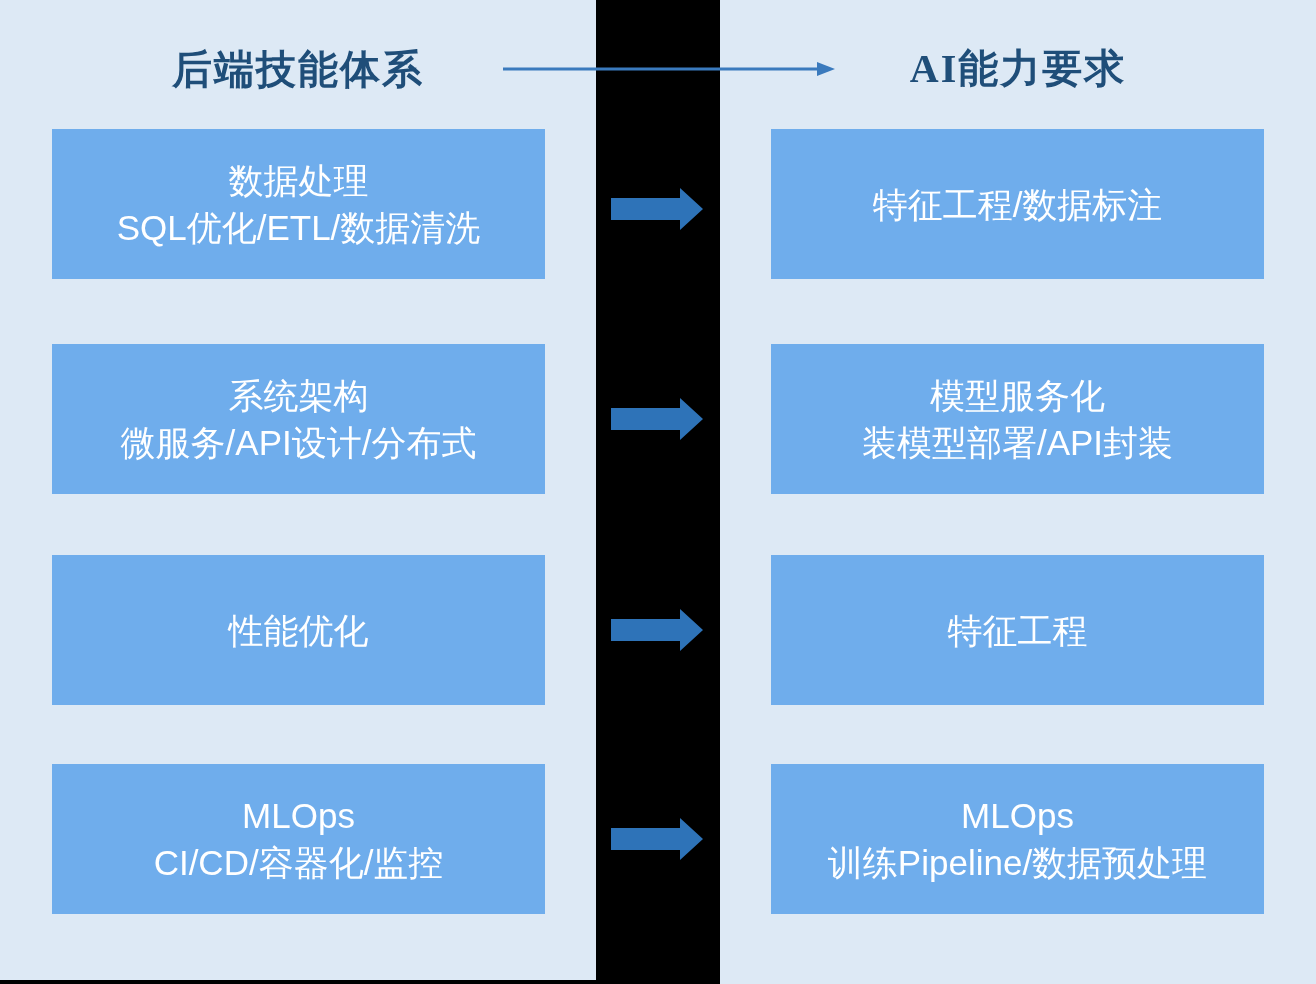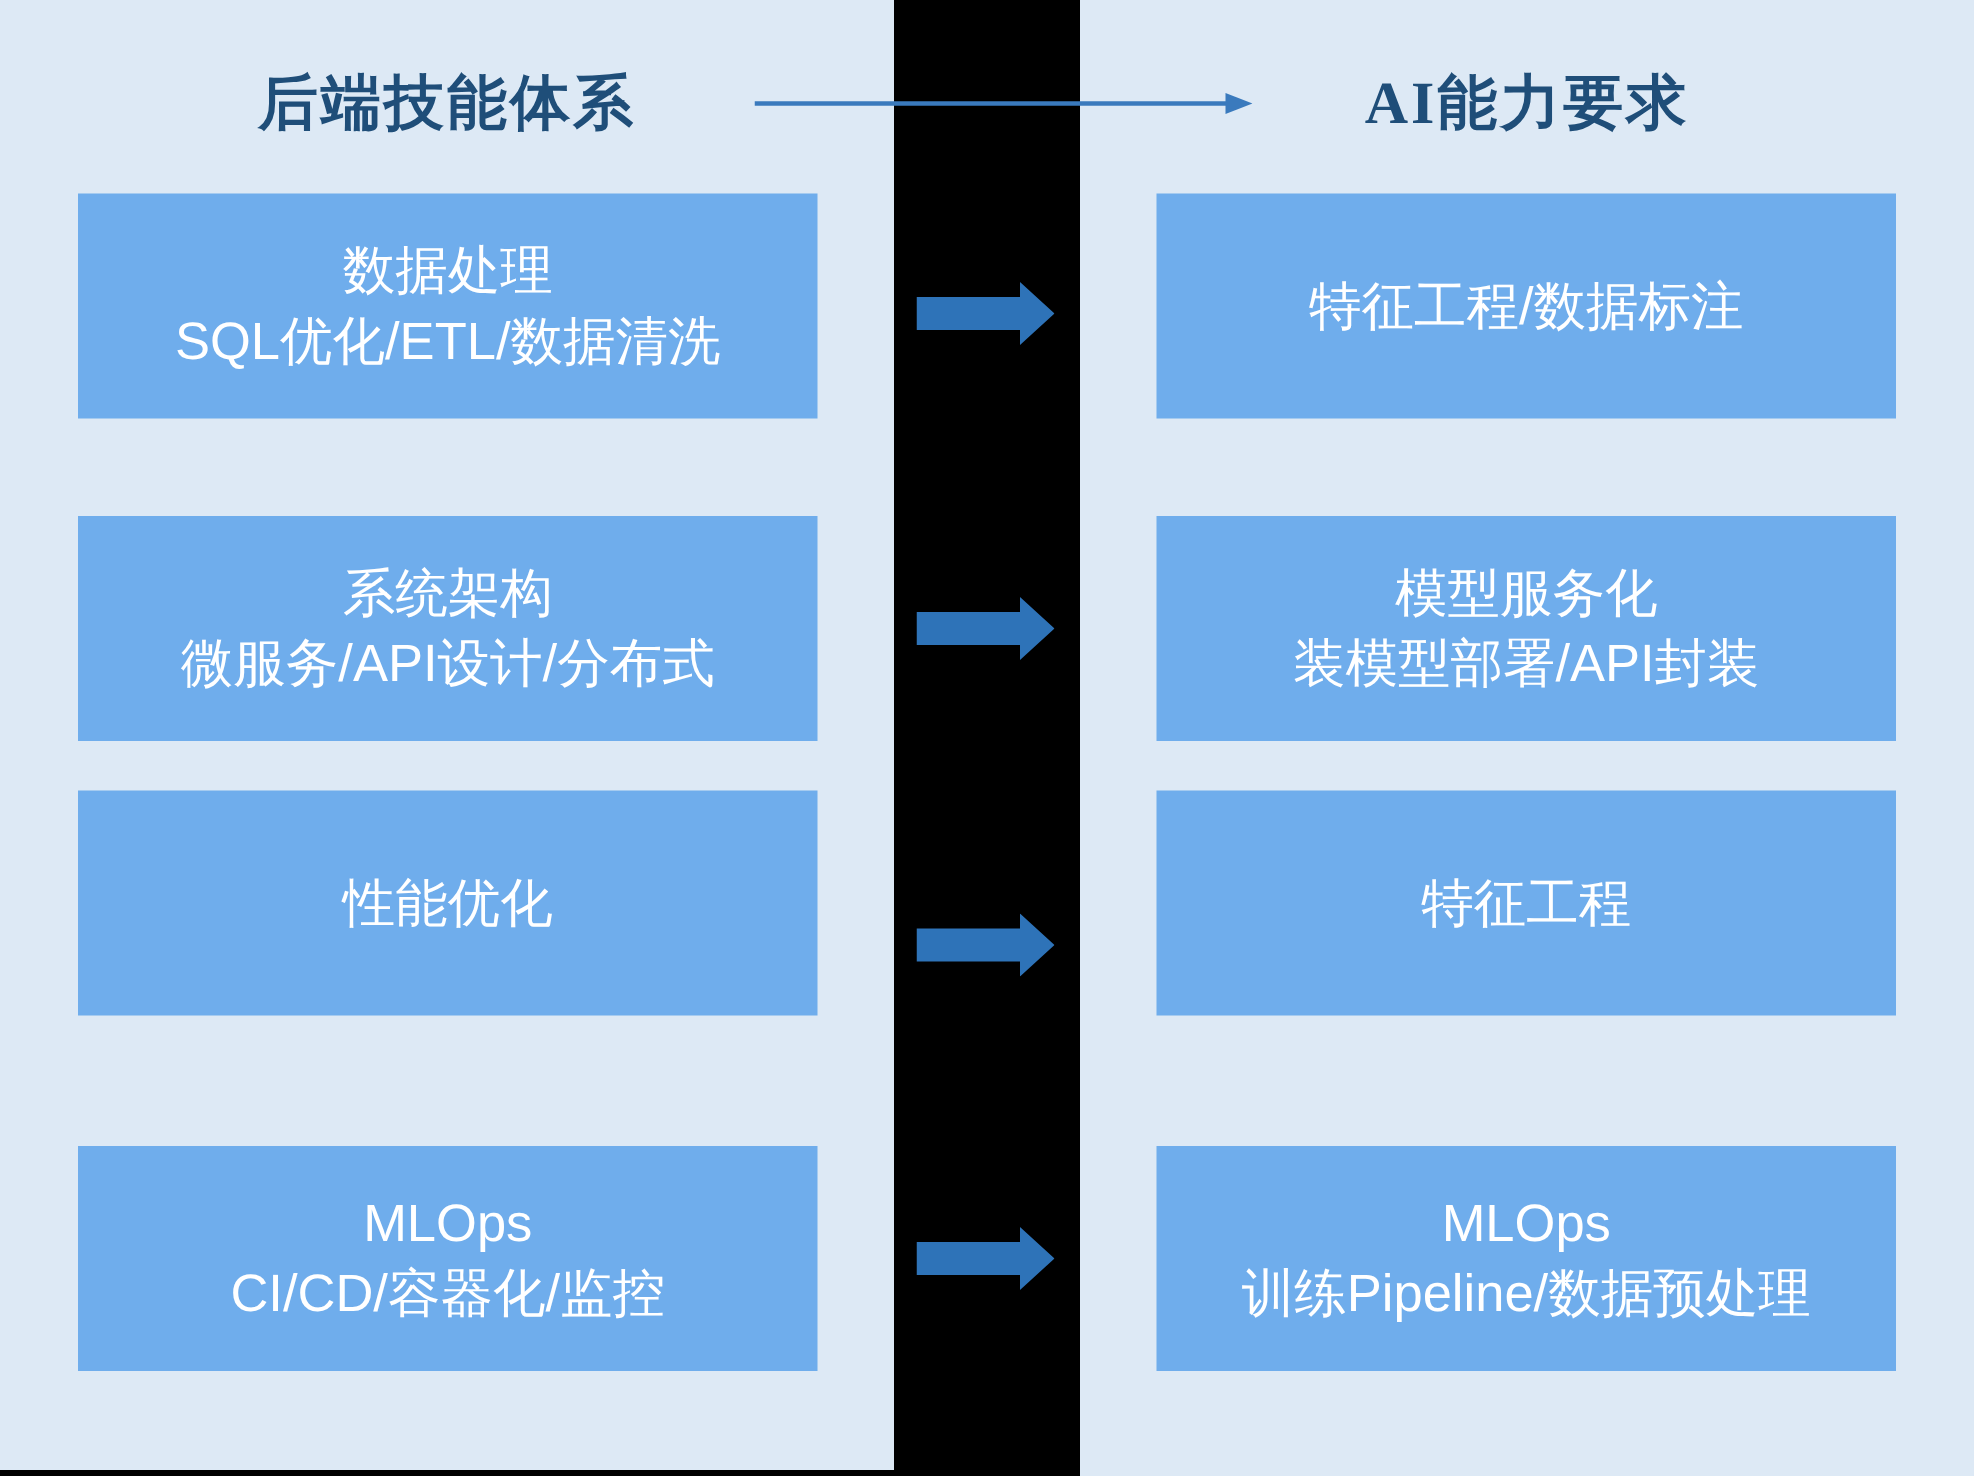--- a/index.html
+++ b/index.html
@@ -28,21 +28,21 @@
     background:var(--box-bg);
     display:flex;flex-direction:column;justify-content:center;align-items:center;
     color:var(--box-text);
     text-align:center;
   }
   .skill-box .line1,.skill-box .line2{
     font-size:35px;line-height:47px;white-space:nowrap;
   }
   .col-left{left:52px;}
   .col-right{left:771px;}
-  .row1{top:129px;} .row2{top:344px;} .row3{top:527px;} .row4{top:764px;}
+  .row1{top:129px;} .row2{top:344px;} .row3{top:555px;} .row4{top:764px;}
   .row-arrow{position:absolute;left:611px;width:92px;height:42px;}
   .header-arrow{position:absolute;left:503px;top:61px;width:332px;height:16px;}
 </style>
 </head>
 <body>
 
 <div id="canvas" style="--panel-bg: #dde9f5; --box-bg: #6fadec; --box-text: #ffffff; --title-text: #1f4e79; --divider: #000000;">
 
   <div id="left-panel" class="panel"></div>
   <div id="right-panel" class="panel"></div>

